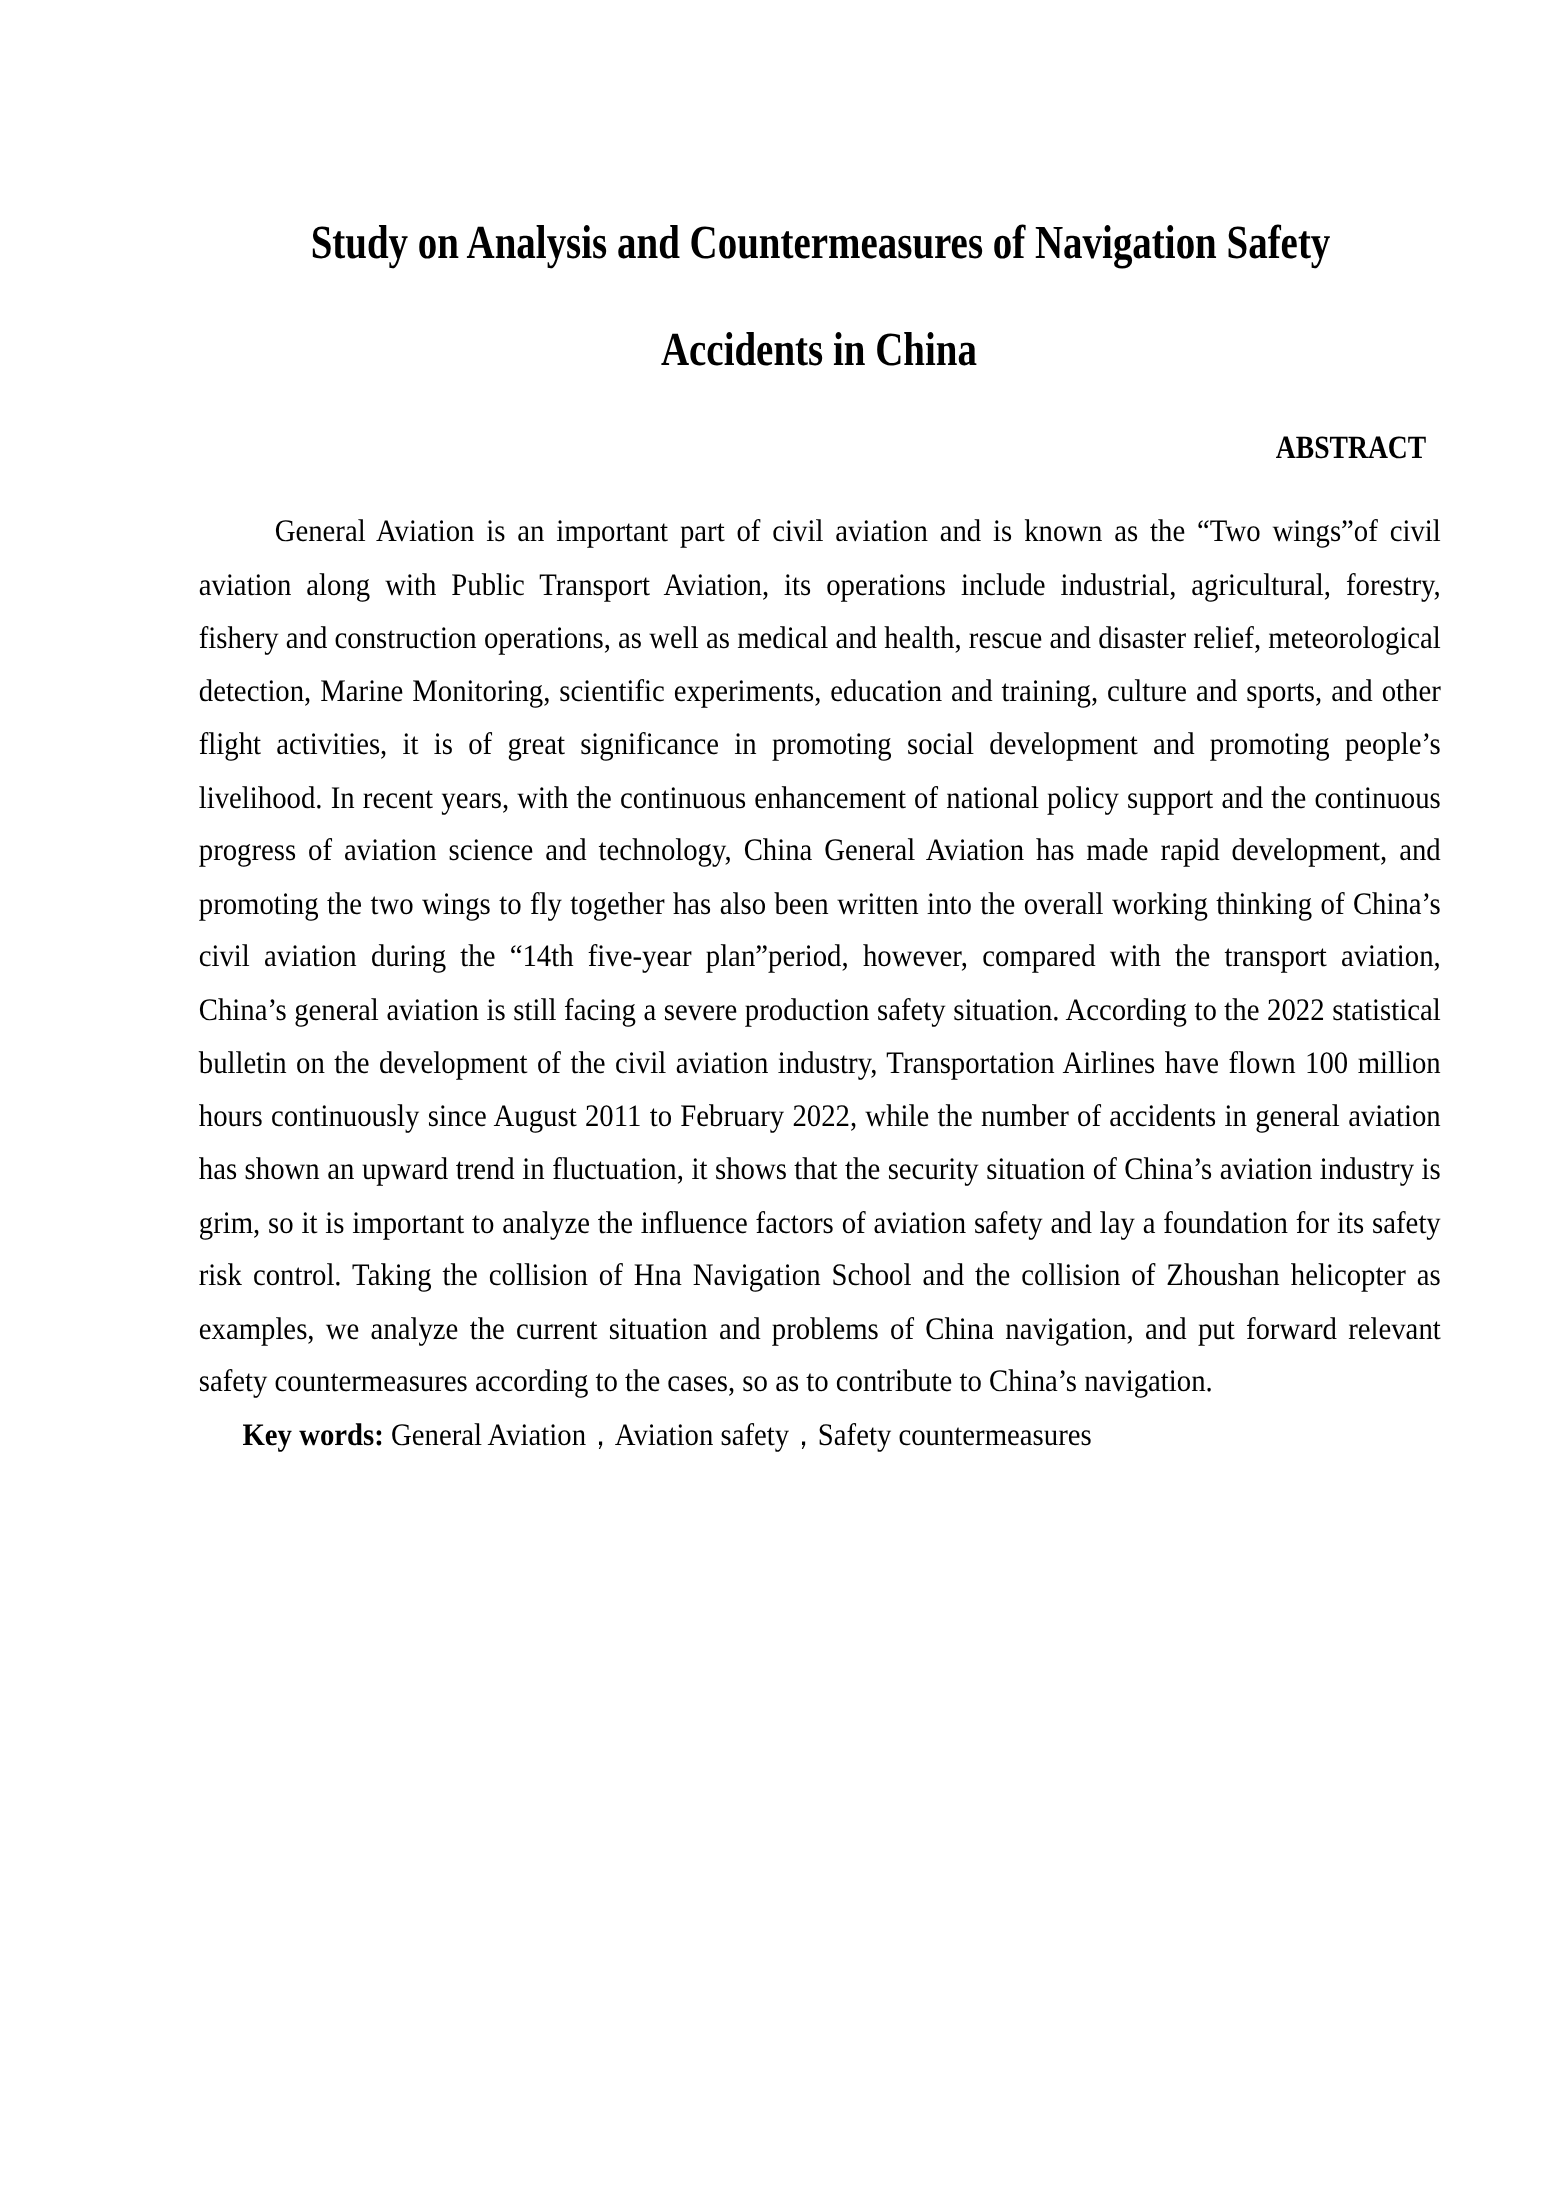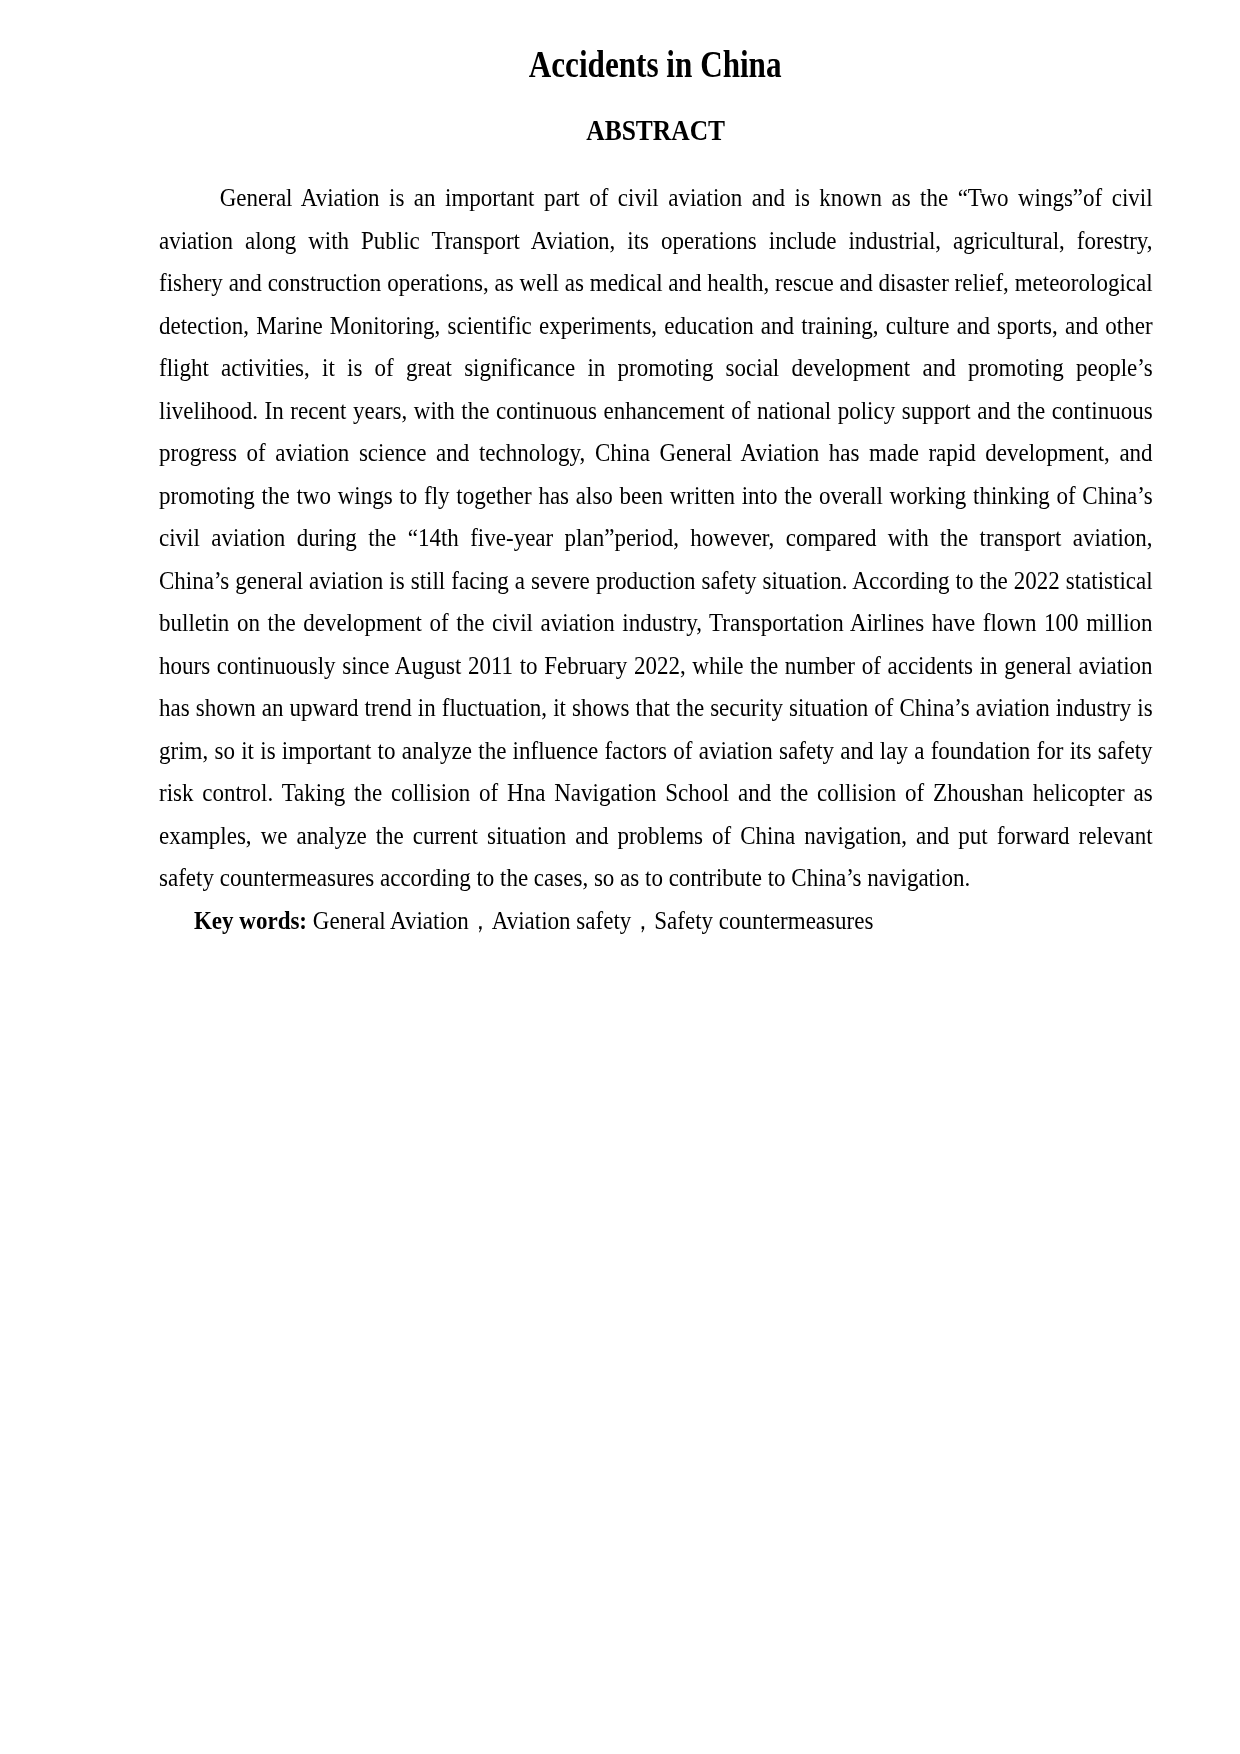--- a/index.html
+++ b/index.html
@@ -30,24 +30,24 @@
     white-space: nowrap;
   }
   .doc-title .squeeze {
     display: inline-block;
     transform: scaleX(0.82);
     transform-origin: 50% 50%;
   }
   .title-line1 { margin-top: 172px; }
   .title-line2 { margin-top: 42px; }
   .abstract-heading {
-    margin-top: 24px;
-    text-align: center;
+    margin-top: 36px;
+    text-align: right;
     font-weight: bold;
-    font-size: 30px;
+    font-size: 26px;
     line-height: 40px;
   }
   .abstract-heading .squeeze {
     display: inline-block;
     transform: scaleX(0.85);
     transform-origin: 50% 50%;
   }
   .body-block {
     margin-top: 27px;
     width: 1080px;           
@@ -67,20 +67,23 @@
     text-align: left;
   }
   .keywords-label { font-weight: bold; }
 </style>
 </head>
 <body>
 
 <div class="page">
   <div class="content">
 
+    <div class="doc-title title-line1">
+      <span class="squeeze">Study on Analysis and Countermeasures of Navigation Safety</span>
+    </div>
 
     <div class="doc-title title-line2">
       <span class="squeeze">Accidents in China</span>
     </div>
 
     <div class="abstract-heading">
       <span class="squeeze">ABSTRACT</span>
     </div>
 
     <div class="body-block">

